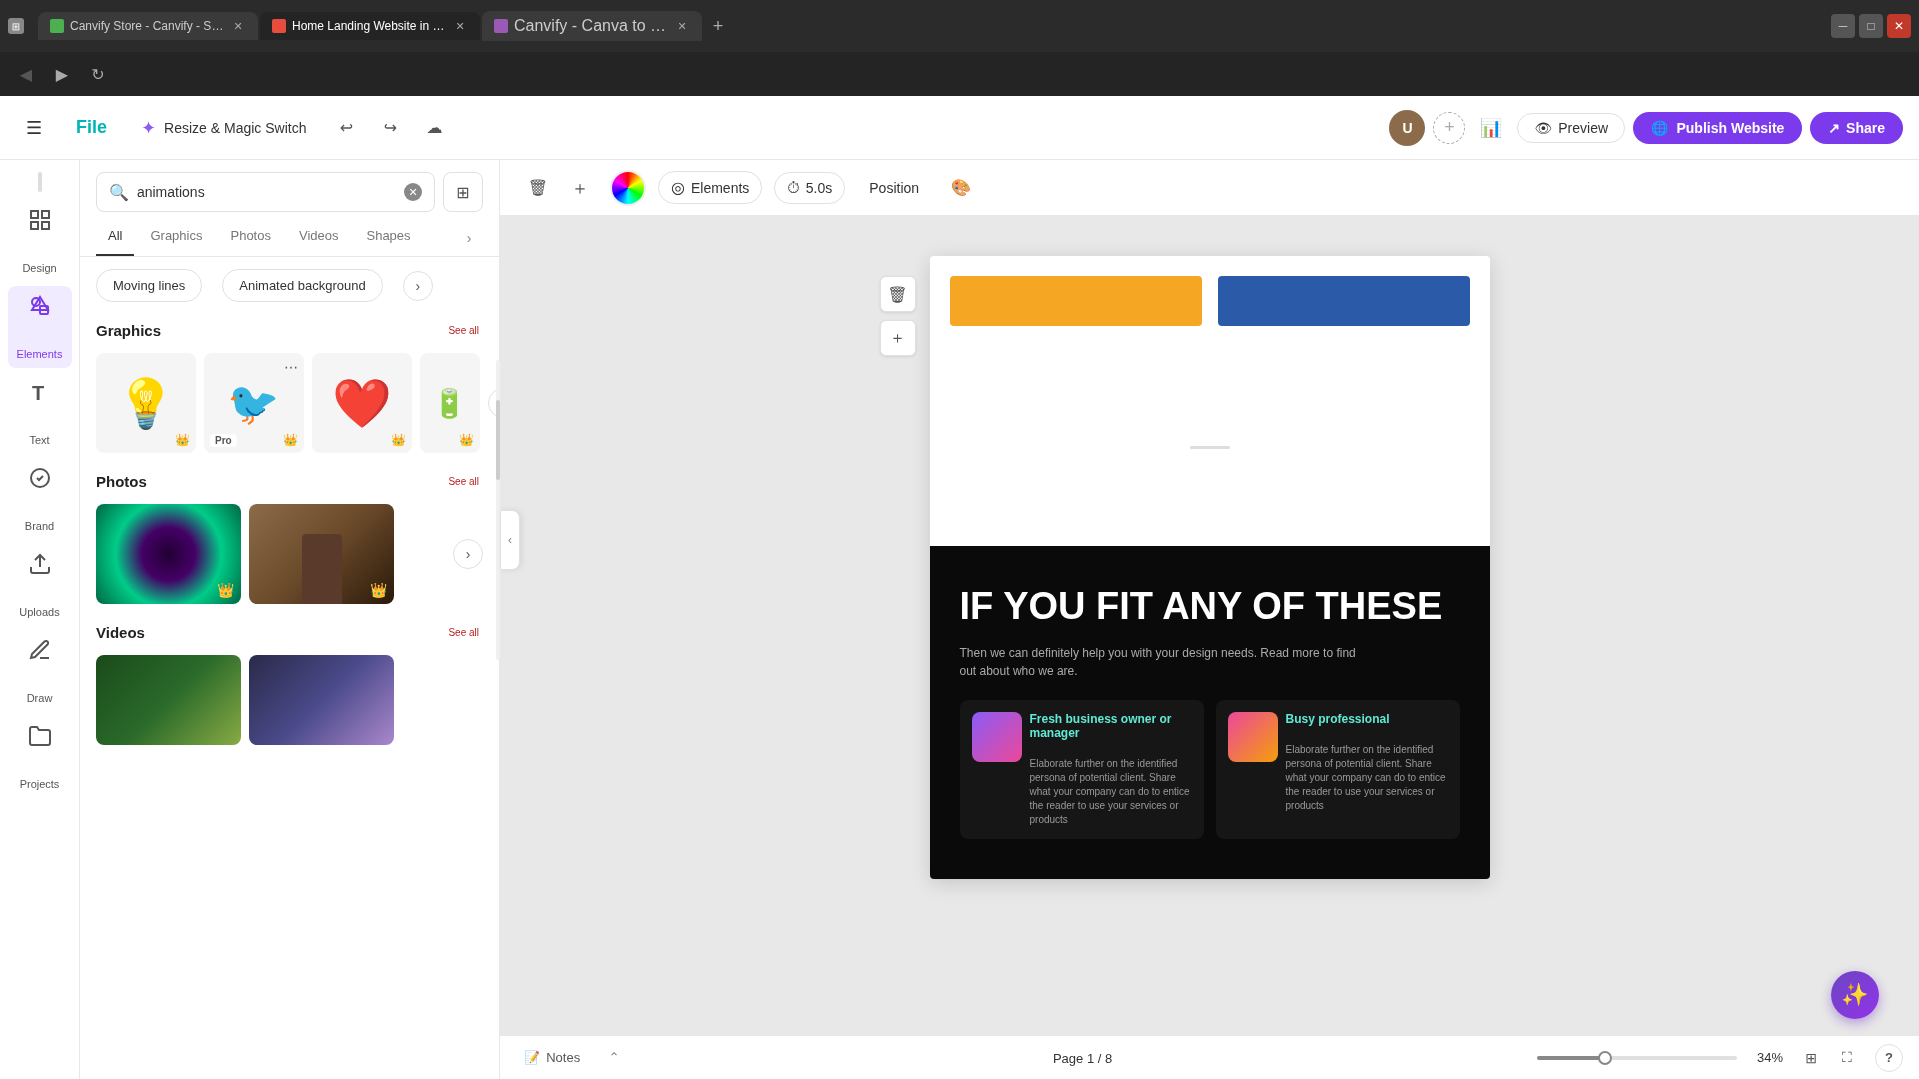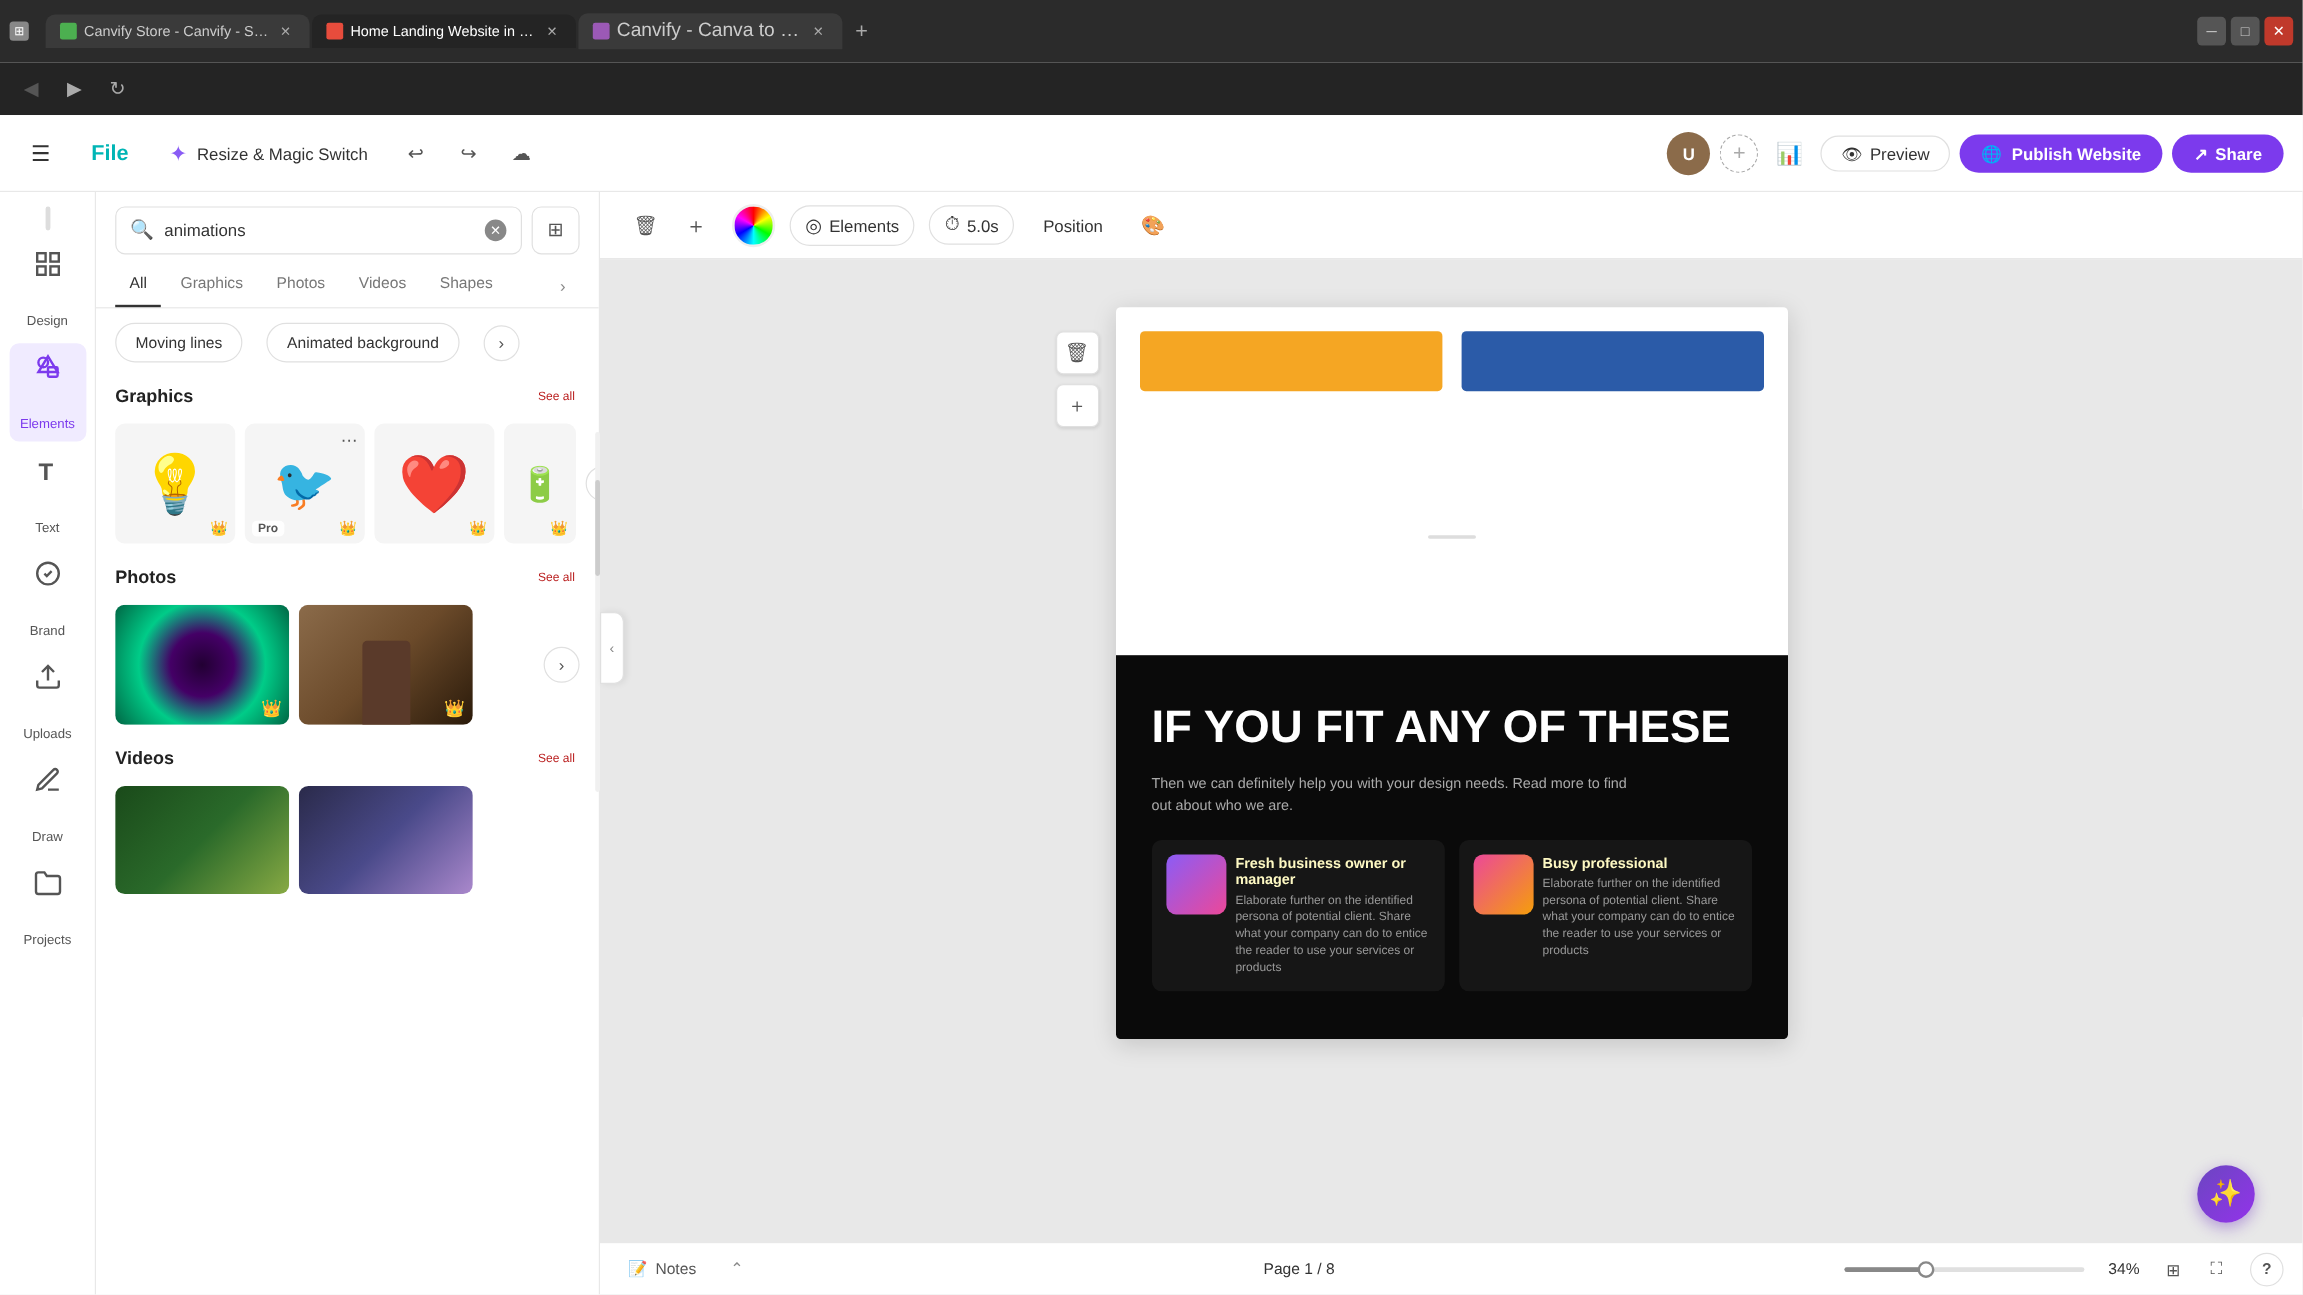--- a/index.html
+++ b/index.html
@@ -718,22 +718,22 @@
     }
     .card-icon-purple {
       background: linear-gradient(135deg, #8B5CF6, #EC4899);
     }
     .card-icon-pink {
       background: linear-gradient(135deg, #EC4899, #F59E0B);
     }
     .card-title {
       font-size: 12px;
       font-weight: 600;
-      color: #fef9c3;
-      margin-bottom: 4px;
+      color: #5eead4;
+      margin-bottom: 17px;
     }
     .card-desc {
       font-size: 10px;
       color: #999;
       line-height: 1.4;
     }
 
     
     .status-bar {
       background: white;

